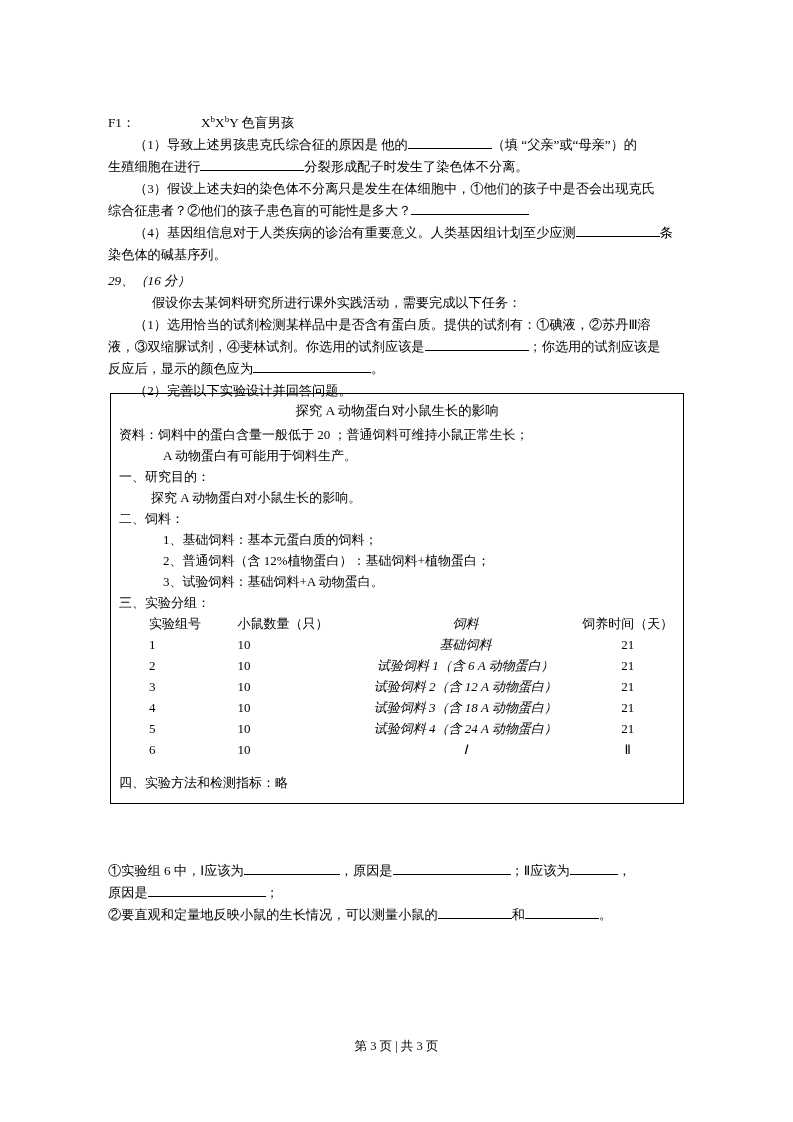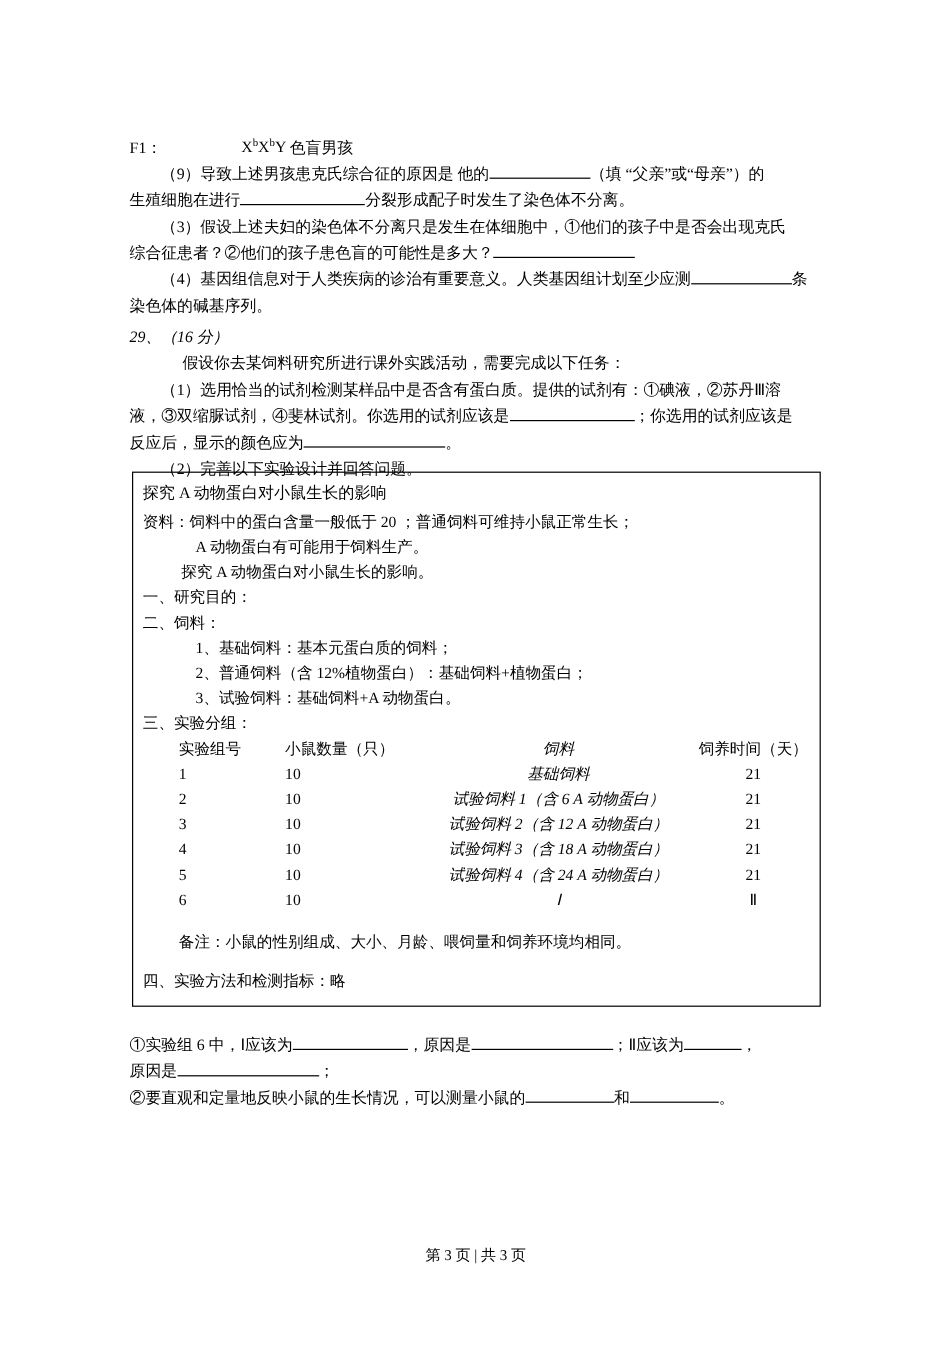--- a/index.html
+++ b/index.html
@@ -68,21 +68,21 @@
     left: 110px;
     top: 393px;
     width: 574px;
     border: 1px solid #000;
     box-sizing: border-box;
     padding: 6px 8px 10px 8px;
     font-size: 13px;
     line-height: 21px;
   }
   .exp-title {
-    text-align: left;
+    text-align: center;
     font-size: 13.4px;
     line-height: 22px;
     margin-bottom: 2px;
   }
   .exp-line { margin: 0; }
   .ind2 { padding-left: 32px; }
   .ind3 { padding-left: 44px; }
 
   table.groups {
     border-collapse: collapse;
@@ -123,43 +123,43 @@
 </style>
 </head>
 <body>
 
 <div class="page">
 
   <div class="content">
 
     <p class="f1row"><span>F1：</span>                    <span>X<span class="sup">b</span>X<span class="sup">b</span>Y</span> <span>色盲男孩</span></p>
 
-    <p class="wrapline indent2"><span>（9）导致上述男孩患克氏综合征的原因是 他的</span><span class="blank b80"></span><span>（填 “父亲”或“母亲”）的</span><br><span>生殖细胞在进行</span><span class="blank b100"></span><span>分裂形成配子时发生了染色体不分离。</span></p>
+    <p class="wrapline indent2"><span>（1）导致上述男孩患克氏综合征的原因是 他的</span><span class="blank b80"></span><span>（填 “父亲”或“母亲”）的</span><br><span>生殖细胞在进行</span><span class="blank b100"></span><span>分裂形成配子时发生了染色体不分离。</span></p>
 
     <p class="wrapline indent2"><span>（3）假设上述夫妇的染色体不分离只是发生在体细胞中，①他们的孩子中是否会出现克氏</span><br><span>综合征患者？②他们的孩子患色盲的可能性是多大？</span><span class="blank b110"></span></p>
 
     <p class="wrapline indent2"><span>（4）基因组信息对于人类疾病的诊治有重要意义。人类基因组计划至少应测</span><span class="blank b80"></span><span>条</span><br><span>染色体的碱基序列。</span></p>
 
     <p class="line" style="margin-top:4px;font-style:italic;">29、（16 分）</p>
 
     <p class="wrapline" style="padding-left:44px;">假设你去某饲料研究所进行课外实践活动，需要完成以下任务：</p>
 
     <p class="wrapline indent2"><span>（1）选用恰当的试剂检测某样品中是否含有蛋白质。提供的试剂有：①碘液，②苏丹Ⅲ溶</span><br><span>液，③双缩脲试剂，④斐林试剂。你选用的试剂应该是</span><span class="blank b100"></span><span>；你选用的试剂应该是</span><br><span>反应后，显示的颜色应为</span><span class="blank b110"></span><span>。</span></p>
 
     <p class="wrapline indent2">（2）完善以下实验设计并回答问题。</p>
 
   </div>
 
   <div class="exp-box">
     <div class="exp-title">探究 A 动物蛋白对小鼠生长的影响</div>
     <div class="exp-line">资料：饲料中的蛋白含量一般低于 20 ；普通饲料可维持小鼠正常生长；</div>
     <div class="exp-line ind3">A 动物蛋白有可能用于饲料生产。</div>
 
+    <div class="exp-line">一、研究目的：</div>
     <div class="exp-line ind2">探究 A 动物蛋白对小鼠生长的影响。</div>
-    <div class="exp-line">一、研究目的：</div>
 
     <div class="exp-line">二、饲料：</div>
     <div class="exp-line ind3">1、基础饲料：基本元蛋白质的饲料；</div>
     <div class="exp-line ind3">2、普通饲料（含 12%植物蛋白）：基础饲料+植物蛋白；</div>
     <div class="exp-line ind3">3、试验饲料：基础饲料+A 动物蛋白。</div>
 
     <div class="exp-line">三、实验分组：</div>
 
     <table class="groups">
       <thead>
@@ -203,21 +203,20 @@
         </tr>
         <tr>
           <td class="c-no">6</td>
           <td class="c-num">10</td>
           <td class="c-feed">Ⅰ</td>
           <td class="c-days">Ⅱ</td>
         </tr>
       </tbody>
     </table>
 
-    <div class="exp-line note">备注：小鼠的性别组成、大小、月龄、喂饲量和饲养环境均相同。</div>
     <div class="exp-line" style="margin-top:12px;">四、实验方法和检测指标：略</div>
   </div>
 
   <div class="tail">
     <p class="wrapline"><span>①实验组 6 中，Ⅰ应该为</span><span class="blank b90"></span><span>，原因是</span><span class="blank b110"></span><span>；Ⅱ应该为</span><span class="blank b45"></span><span>，</span><br><span>原因是</span><span class="blank b110"></span><span>；</span></p>
     <p class="wrapline"><span>②要直观和定量地反映小鼠的生长情况，可以测量小鼠的</span><span class="blank b70"></span><span>和</span><span class="blank b70"></span><span>。</span></p>
   </div>
 
   <div class="footer">第 3 页 | 共 3 页</div>
 

